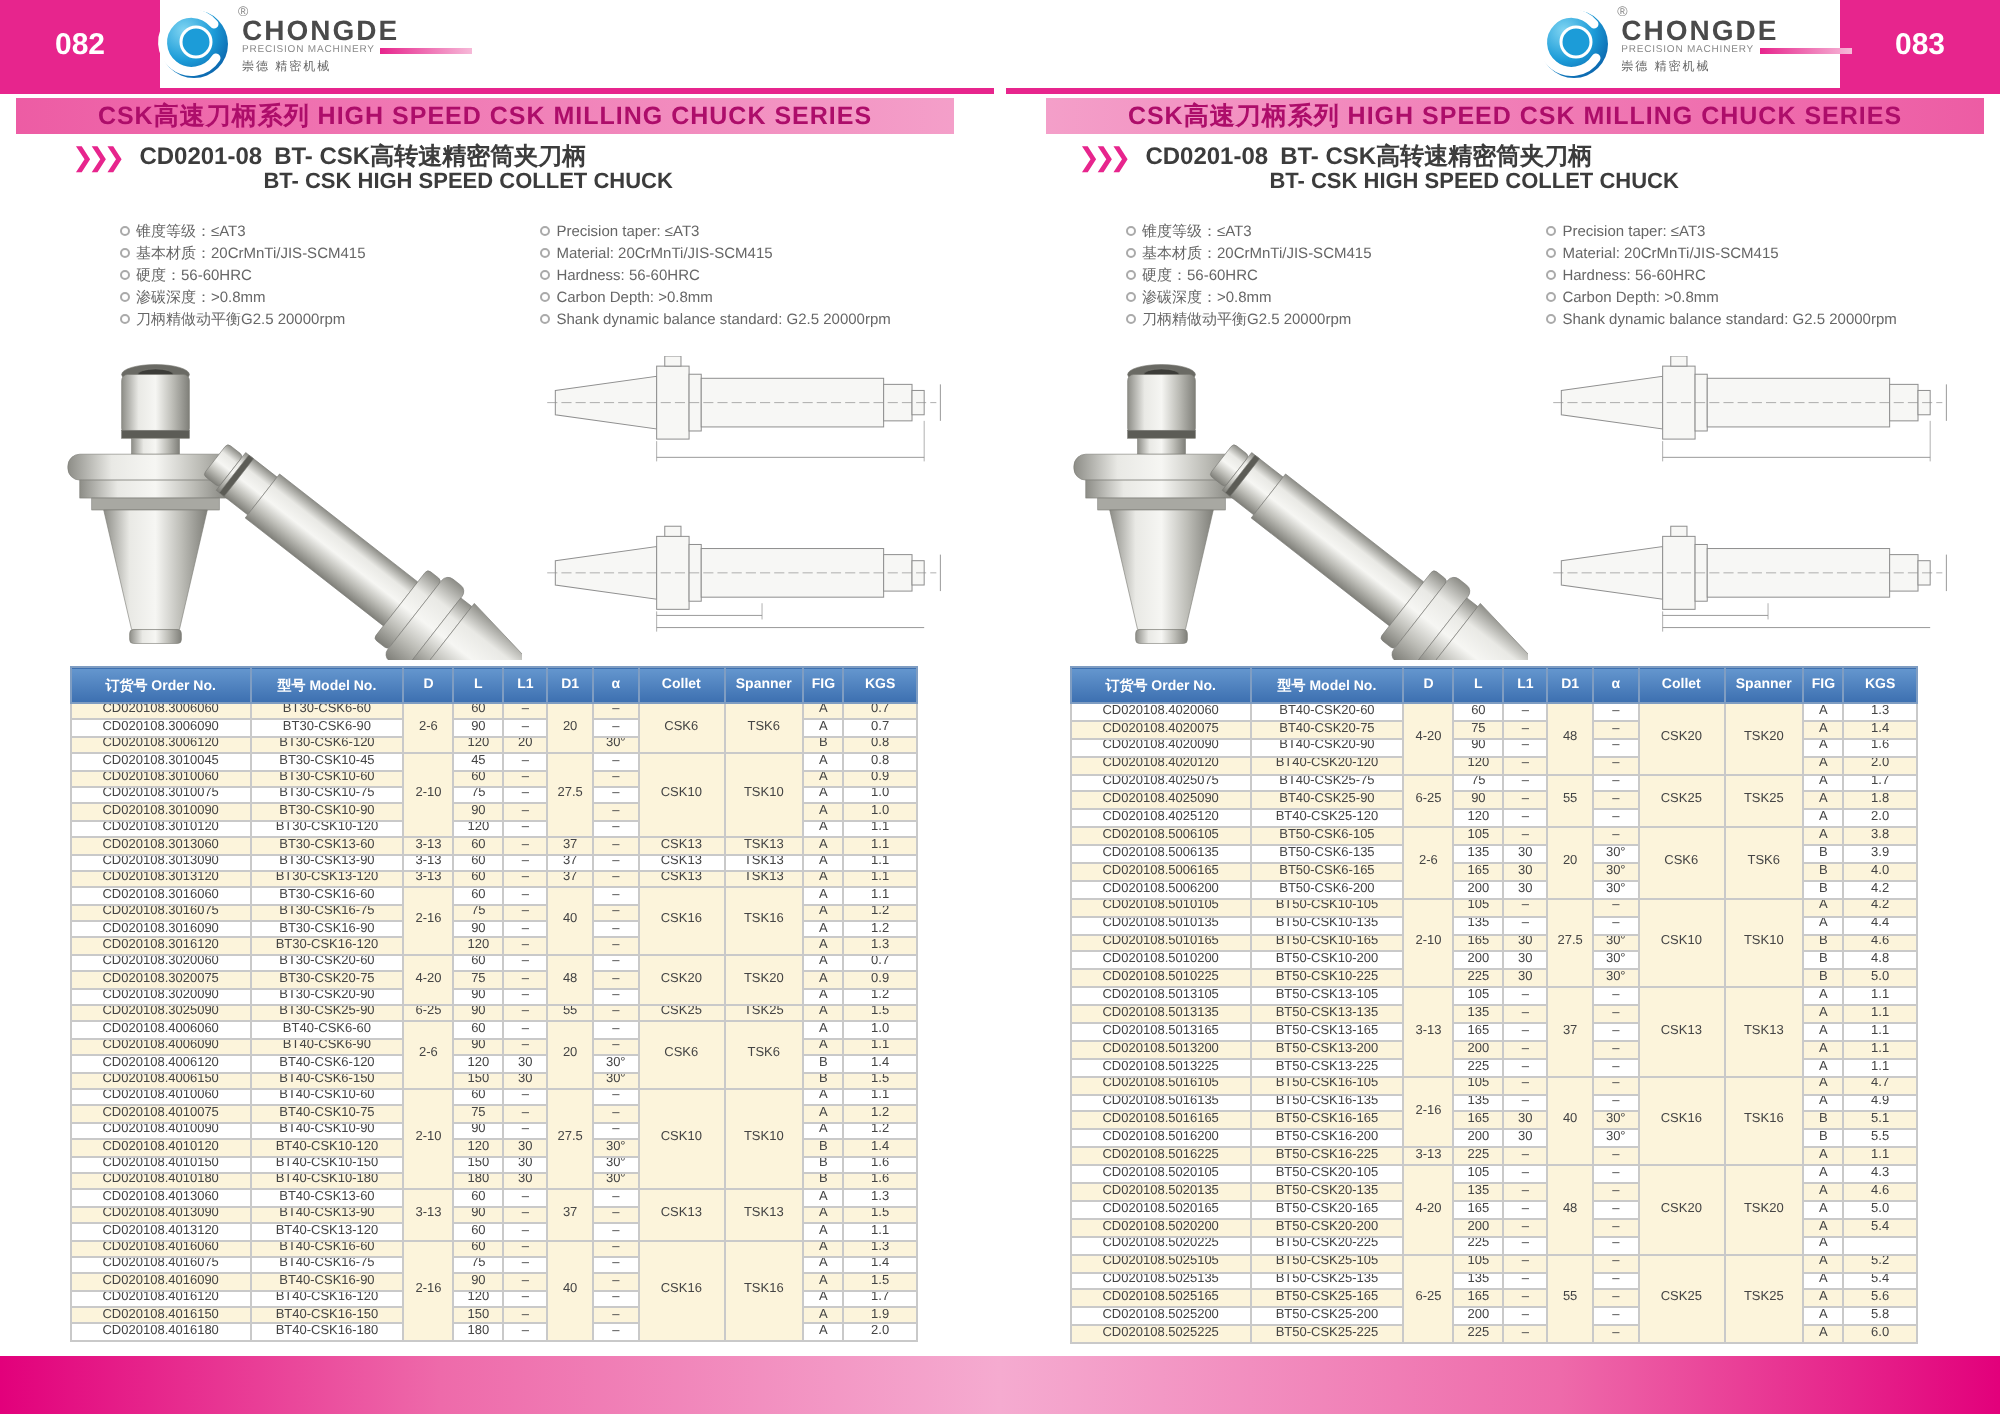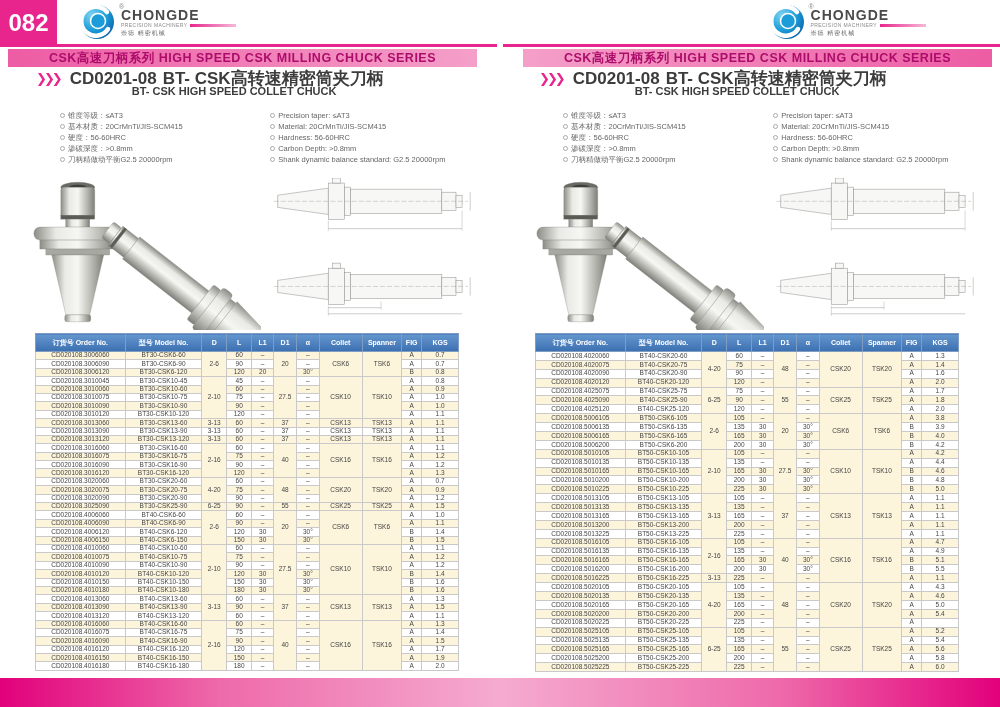--- a/index.html
+++ b/index.html
@@ -3,42 +3,42 @@
 <meta charset="utf-8">
 <style>
   html,body{margin:0;padding:0;background:#fff;}
   .sheet{position:relative;width:1000px;height:707px;background:#fff;overflow:hidden;
          font-family:"Liberation Sans","DejaVu Sans",sans-serif;}
   .pages{position:absolute;top:0;left:0;display:flex;width:1000px;}
   .page{position:relative;width:497px;height:678px;background:#fff;}
   .gutter{width:6px;}
 
   
-  .pagenum{position:absolute;top:0;left:0;width:57px;height:45px;background:#E7258D;color:#fff;
-           font-size:24px;font-weight:bold;display:flex;align-items:center;justify-content:center;}
+  .pagenum{position:absolute;top:0;left:0;width:80px;height:45px;background:#E7258D;color:#fff;
+           font-size:15px;font-weight:bold;display:flex;align-items:center;justify-content:center;}
   .page-right .pagenum{left:auto;right:0;}
   .logo{position:absolute;top:3px;left:78px;display:flex;gap:5px;align-items:center;}
   .page-right .logo{left:auto;right:74px;}
   .logo-text{position:relative;padding-top:3px;}
   .reg{position:absolute;top:-3px;left:-2px;font-size:7px;color:#888;}
   .brand-name{font-size:14px;font-weight:bold;color:#4a4a4a;letter-spacing:1px;line-height:13px;}
   .brand-tag{display:flex;align-items:center;gap:3px;}
   .brand-tag span{font-size:5px;color:#8a8a8a;letter-spacing:.4px;}
   .tagline-line{width:46px;height:3px;background:linear-gradient(90deg,#E7258D,#F6B9D8);}
   .brand-cn{font-size:6px;color:#666;margin-top:1px;letter-spacing:1px;}
   .rule{position:absolute;top:44px;left:0;right:0;height:3px;background:#E7258D;}
   .banner{position:absolute;top:49px;height:18px;left:8px;right:20px;display:flex;align-items:center;
           justify-content:center;font-weight:bold;font-size:12.5px;color:#AD0D6A;letter-spacing:.5px;
           background:linear-gradient(90deg,#ED5CA4,#F49FC9);}
   .page-right .banner{left:20px;right:8px;background:linear-gradient(90deg,#F49FC9,#ED5CA4);}
 
   
   .titleblock{position:absolute;top:72px;left:36px;display:flex;gap:6px;}
   .chevrons{color:#E7258D;font-weight:bold;font-size:13px;letter-spacing:-3px;line-height:14px;margin-right:4px;}
-  .t1{font-size:17px;font-weight:bold;color:#3c3c3c;line-height:13px;}
+  .t1{font-size:12px;font-weight:bold;color:#3c3c3c;line-height:13px;}
   .t1 .code{margin-right:6px;}
   .t2{font-size:11px;font-weight:bold;color:#3c3c3c;line-height:13px;margin-left:62px;}
 
   
   .specs{position:absolute;top:110px;left:60px;right:8px;display:flex;}
   .spec-col{width:49%;list-style:none;margin:0;padding:0;}
   .spec-col li{font-size:7.5px;color:#666;line-height:11px;display:flex;gap:3px;align-items:flex-start;text-align:right;}
   .dot{width:3px;height:3px;border:1px solid #aaa;border-radius:50%;margin-top:3px;flex:none;}
 
   
@@ -661,20 +661,21 @@
               <td>A</td>
               <td>2.0</td>
             </tr>
           </tbody>
       </table>
     </div>
 
     <div class="gutter"></div>
 
     <div class="page page-right">
+      <div class="pagenum">083</div>
       <div class="logo">
         <svg width="38" height="38" viewBox="0 0 38 38">
           <circle cx="19" cy="19" r="17" fill="url(#gb)"></circle>
           <path d="M29,9 A14.5,14.5 0 1 0 30,26" fill="none" stroke="#fff" stroke-width="4.5" stroke-linecap="round"></path>
           <circle cx="20" cy="18" r="7.5" fill="#1C9CD8" stroke="#fff" stroke-width="1.5"></circle>
         </svg>
         <div class="logo-text">
           <span class="reg">®</span>
           <div class="brand-name">CHONGDE</div>
           <div class="brand-tag">

